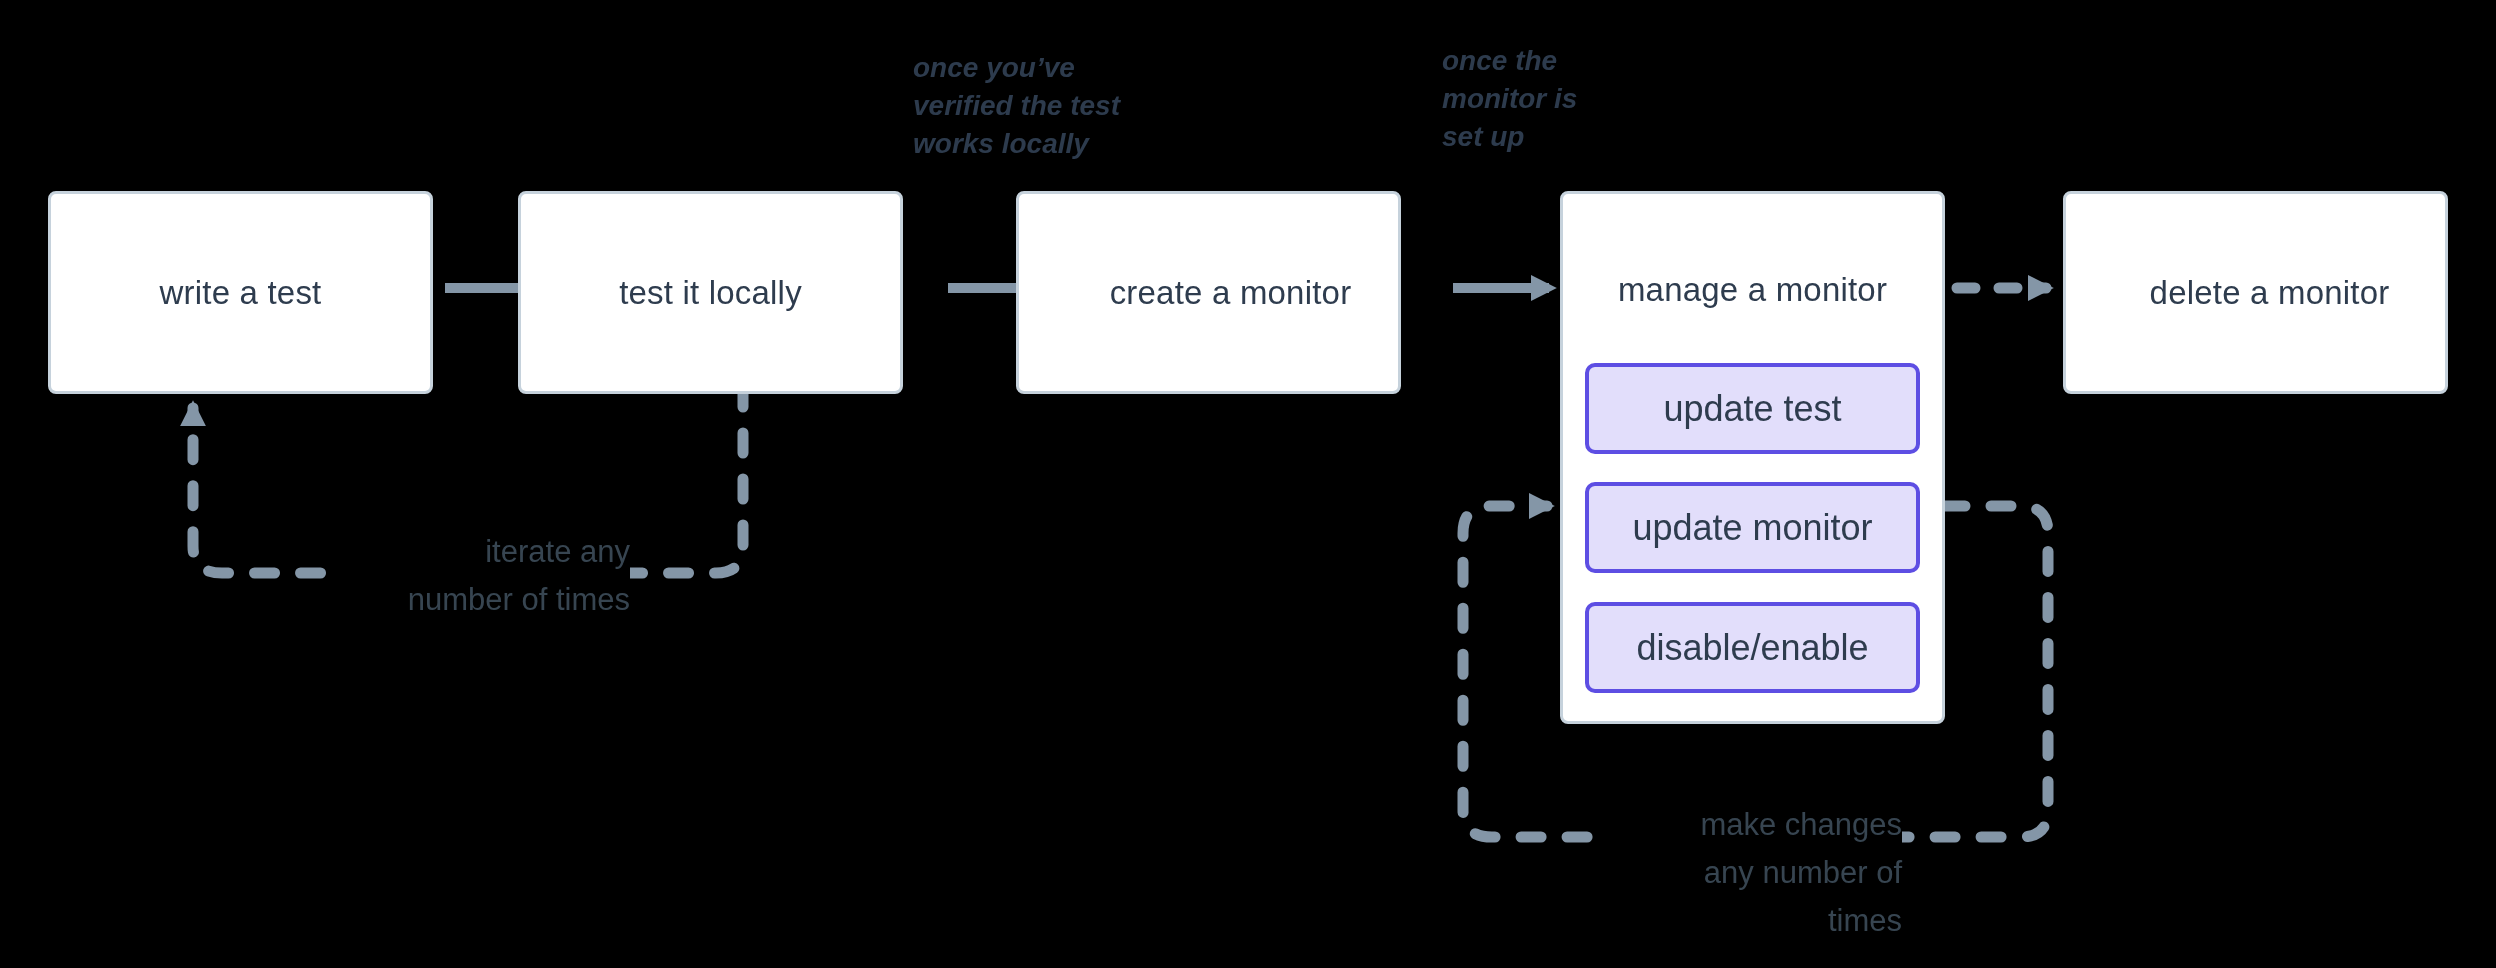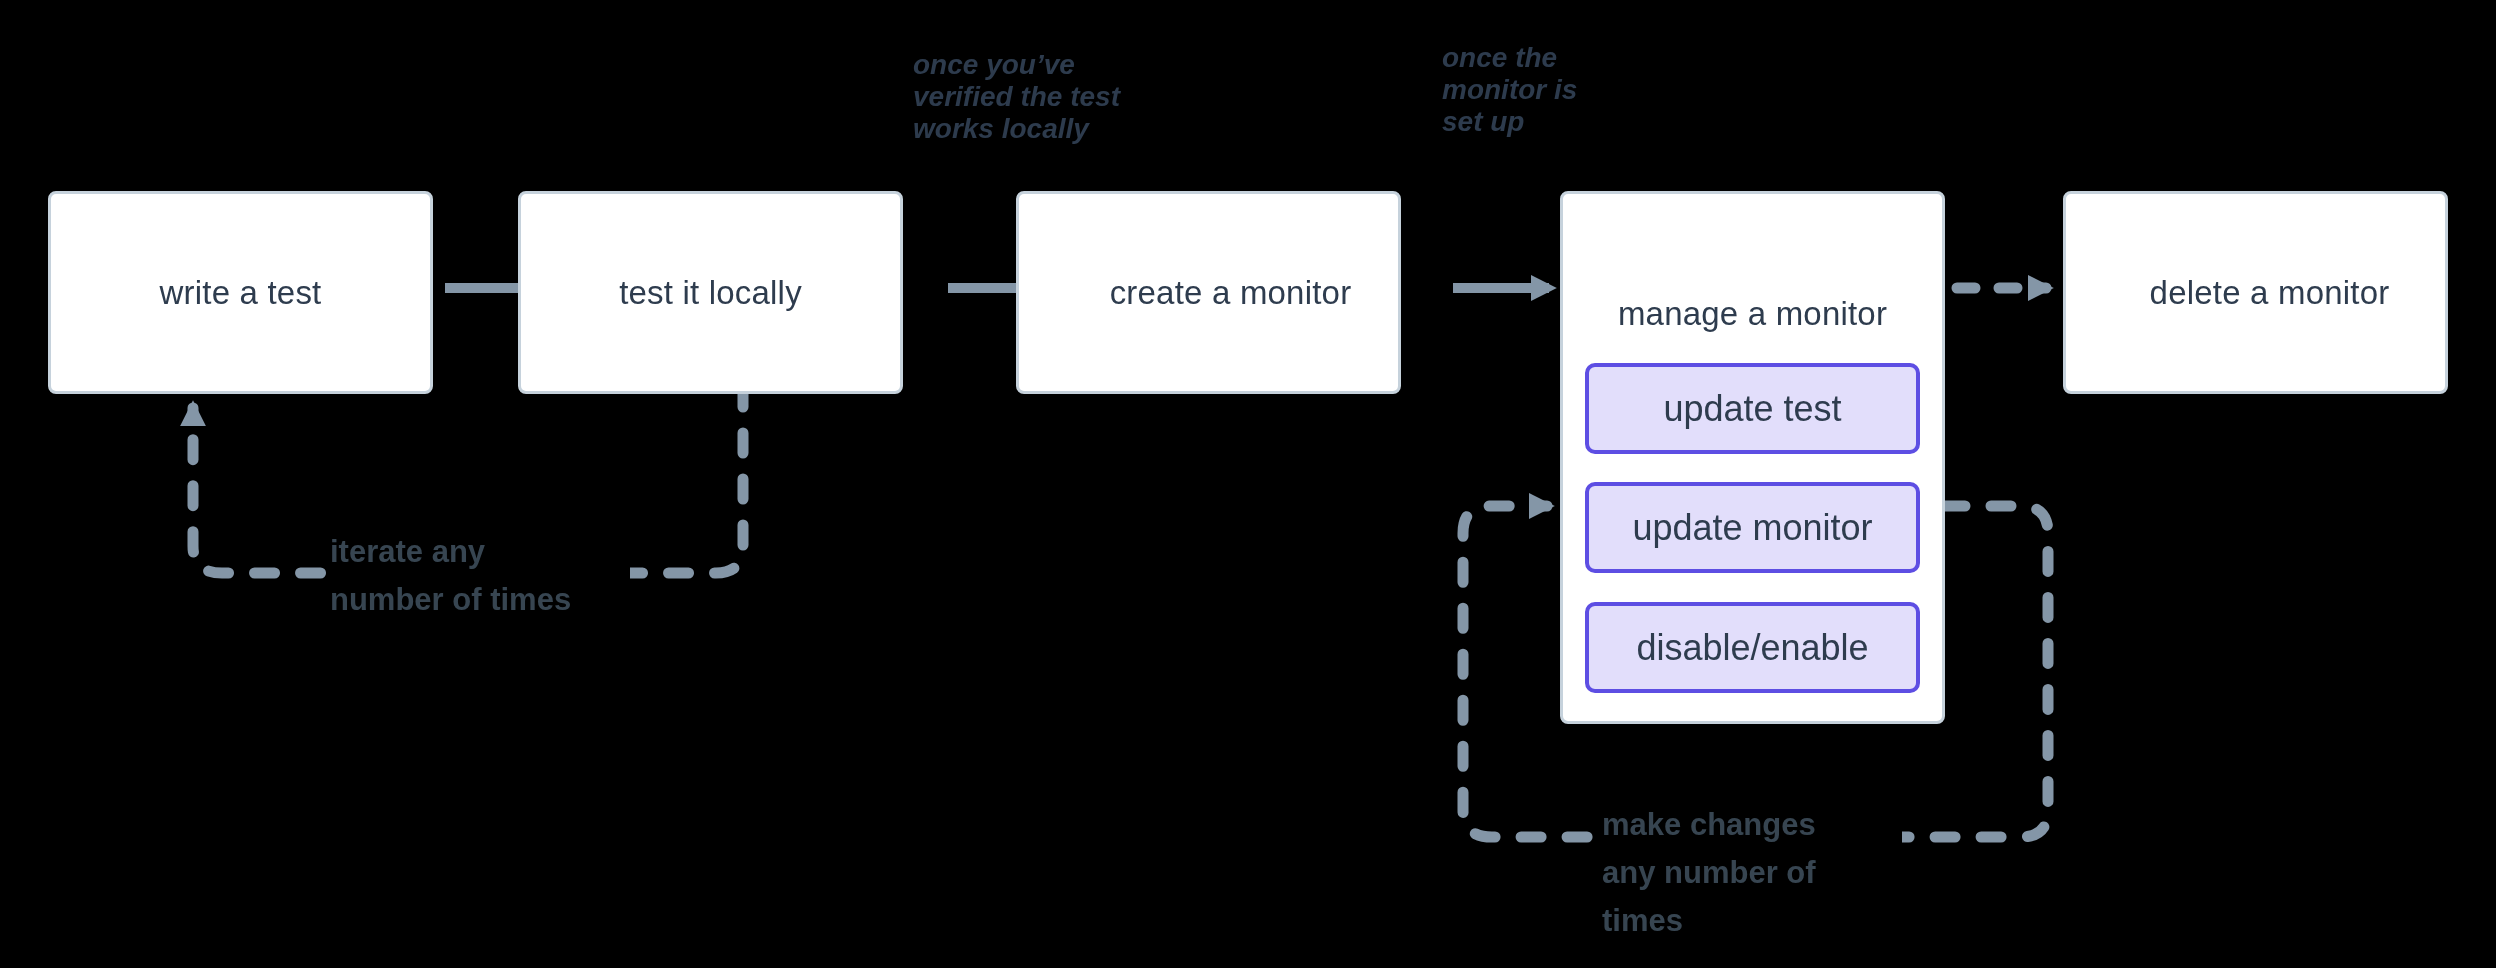--- a/index.html
+++ b/index.html
@@ -23,37 +23,37 @@
     border:3px solid var(--box-border); border-radius:8px;
     display:flex; align-items:center; justify-content:center; z-index:2;
   }
   .node .node-label{
     color:var(--box-text); font-size:33px; font-weight:500; letter-spacing:0.2px;
   }
   .node.simple{width:385px; height:203px; top:191px;}
   .node.container{left:1560px; top:191px; width:385px; height:533px; display:block;}
   .container-title{
     position:absolute; top:0; left:0; right:0; height:192px;
-    display:flex; align-items:center; justify-content:center;margin-top:24px;
+    display:flex; align-items:center; justify-content:center;
   }
   .substep{
     position:absolute; left:22px; width:335px; height:91px; box-sizing:border-box;
     background:var(--substep-fill); border:4px solid var(--substep-border); border-radius:10px;
     display:flex; align-items:center; justify-content:center;
   }
   .substep .substep-label{color:var(--box-text); font-size:36px; font-weight:500;}
 
   .annotation{
     position:absolute; z-index:3; color:var(--annotation-text);
-    font-size:28px; font-weight:bold; font-style:italic; line-height:32px;
+    font-size:28px; font-weight:bold; font-style:italic; line-height:38px;
     white-space:pre-line;
   }
   .loop-label{
     position:absolute; z-index:3; background:var(--background); color:var(--loop-text);
-    font-size:31px; font-weight:bold; line-height:48px; text-align:left;
+    font-size:31px; font-weight:normal; line-height:48px; text-align:right;
     white-space:pre-line;
   }
 </style>
 </head>
 <body>
 
 <div class="stage">
 
   <svg class="connectors" viewBox="0 0 2496 968" xmlns="http://www.w3.org/2000/svg">
     <defs>

